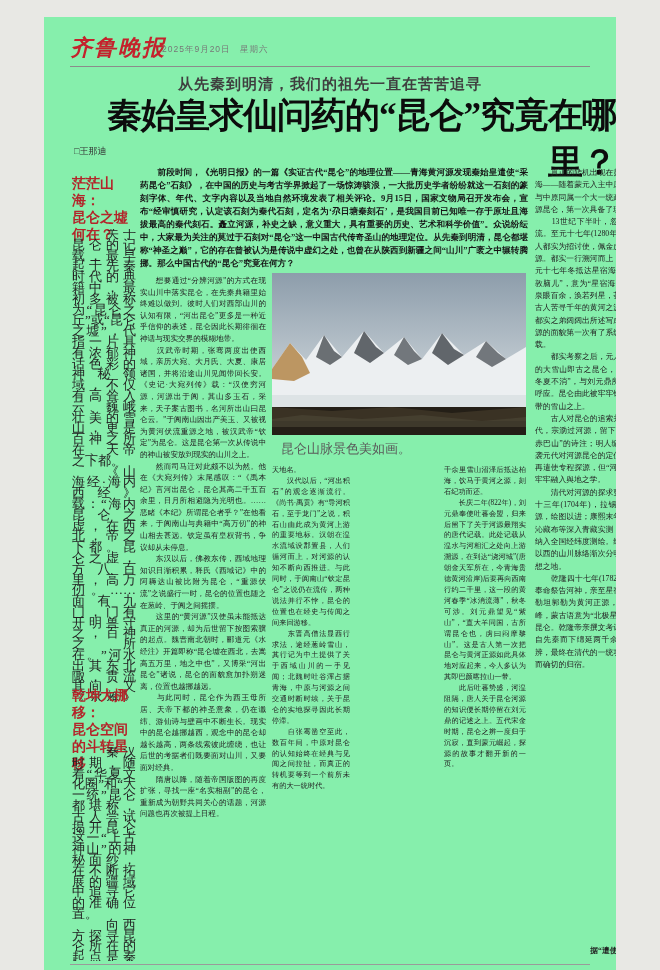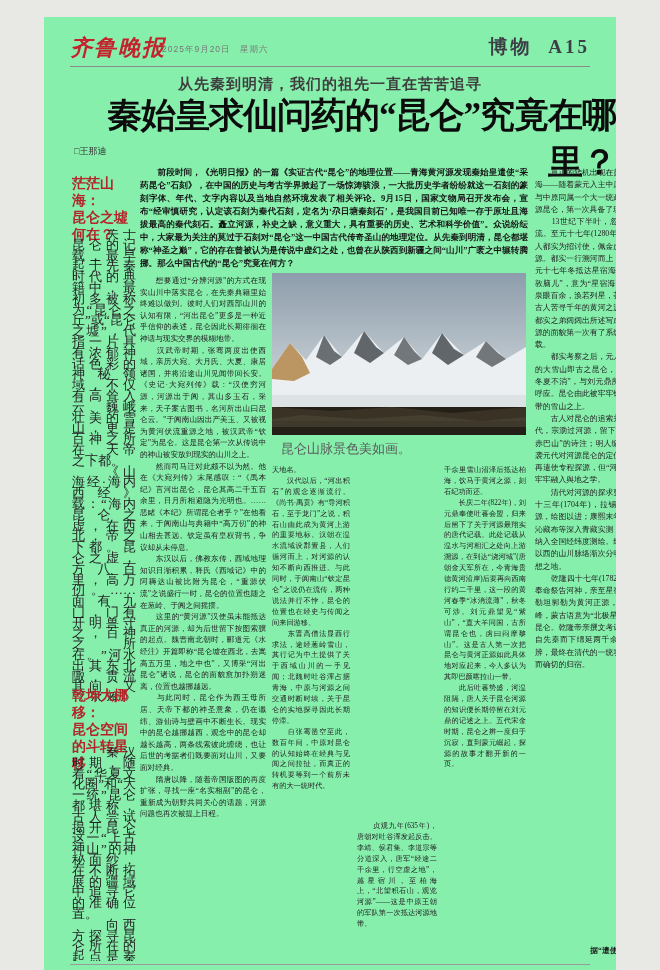--- a/index.html
+++ b/index.html
@@ -38,24 +38,20 @@
   .footer-rule{top:947px;background:#9a9a9a;}
   .credits{left:118px;top:952px;font-size:8px;color:#333;font-family:"Liberation Sans",sans-serif;}
 </style>
 </head>
 <body>
 
 <div class="page">
 
   <div class="abs logo">齐鲁晚报</div>
   <div class="abs dateline">2025年9月20日　星期六</div>
-  <div class="abs section">
-    <span>博物</span>
-    <span style="margin-left:8px;">A15</span>
-  </div>
   <div class="rule" style="top:49px;"></div>
 
   <div class="abs kicker">从先秦到明清，我们的祖先一直在苦苦追寻</div>
   <div class="abs headline">秦始皇求仙问药的“昆仑”究竟在哪里？</div>
   <div class="abs byline">□王那迪</div>
 
   <div class="abs sb-h pre" style="top:158px;">茫茫山海：
 昆仑之墟何在？</div>
   <div class="abs sb-b just pre" style="top:212px;height:472px;">　　关于昆仑的记载，最早起于先秦时代的典籍中，最初多被称为“昆仑之丘”或“昆仑之墟”，代指一片具有浓郁神话色彩的神秘领域，不仅有高耸入云、巍峨壮美的雪山，更是百神之所在、天帝之下都。
 　　《山海经·海内西经》载：“海内昆仑之虚，在西北，帝之下都。昆仑之虚，方八百里，高万仞。……面有九门，门有开明兽守之，百神之所在。”河水出其东北陬，贯流其间。又《尔雅》云：“河出昆仑虚，色白。”所谓“河出昆仑”，自先秦以来便与黄河之源紧密相连，成为古人心目中天下山川的祖脉。
@@ -95,21 +91,20 @@
 　　汉代以后，“河出积石”的观念逐渐流行。《尚书·禹贡》有“导河积石，至于龙门”之说，积石山由此成为黄河上游的重要地标。汉朝在湟水流域设郡置县，人们循河而上，对河源的认知不断向西推进。与此同时，于阗南山“钦定昆仑”之说仍在流传，两种说法并行不悖，昆仑的位置也在经史与传闻之间来回游移。
 　　东晋高僧法显西行求法，途经葱岭雪山，其行记为中土提供了关于西域山川的一手见闻；北魏时吐谷浑占据青海，中原与河源之间交通时断时续，关于昆仑的实地探寻因此长期停滞。
 　　自张骞凿空至此，数百年间，中原对昆仑的认知始终在经典与见闻之间拉扯，而真正的转机要等到一个前所未有的大一统时代。</div>
   <div class="abs c1 just pre">　　想要通过“分辨河源”的方式在现实山川中落实昆仑，在先秦典籍里始终难以做到。彼时人们对西部山川的认知有限，“河出昆仑”更多是一种近乎信仰的表述，昆仑因此长期徘徊在神话与现实交界的模糊地带。
 　　汉武帝时期，张骞两度出使西域，亲历大宛、大月氏、大夏、康居诸国，并将沿途山川见闻带回长安。《史记·大宛列传》载：“汉使穷河源，河源出于阗，其山多玉石，采来，天子案古图书，名河所出山曰昆仑云。”于阗南山因出产美玉、又被视为黄河伏流重源之地，被汉武帝“钦定”为昆仑。这是昆仑第一次从传说中的神山被安放到现实的山川之上。
 　　然而司马迁对此颇不以为然。他在《大宛列传》末尾感叹：“《禹本纪》言河出昆仑，昆仑其高二千五百余里，日月所相避隐为光明也。……恶睹《本纪》所谓昆仑者乎？”在他看来，于阗南山与典籍中“高万仞”的神山相去甚远。钦定虽有皇权背书，争议却从未停息。
 　　东汉以后，佛教东传，西域地理知识日渐积累，释氏《西域记》中的阿耨达山被比附为昆仑，“重源伏流”之说盛行一时，昆仑的位置也随之在葱岭、于阗之间摇摆。
 　　这里的“黄河源”汉使虽未能抵达真正的河源，却为后世留下按图索骥的起点。魏晋南北朝时，郦道元《水经注》开篇即称“昆仑墟在西北，去嵩高五万里，地之中也”，又博采“河出昆仑”诸说，昆仑的面貌愈加扑朔迷离，位置也越挪越远。
 　　与此同时，昆仑作为西王母所居、天帝下都的神圣意象，仍在谶纬、游仙诗与壁画中不断生长。现实中的昆仑越挪越西，观念中的昆仑却越长越高，两条线索彼此缠绕，也让后世的考据者们既要面对山川，又要面对经典。
 　　隋唐以降，随着帝国版图的再度扩张，寻找一座“名实相副”的昆仑，重新成为朝野共同关心的话题，河源问题也再次被提上日程。</div>
-  <div class="abs cb2 just pre">　　贞观九年(635年)，唐朝对吐谷浑发起反击。李靖、侯君集、李道宗等分道深入，唐军“经途二千余里，行空虚之地”，越星宿川，至柏海上，“北望积石山，观览河源”——这是中原王朝的军队第一次抵达河源地带。</div>
   <div class="abs cc just pre">千余里雪山沼泽后抵达柏海，饮马于黄河之源，刻石纪功而还。
 　　长庆二年(822年)，刘元鼎奉使吐蕃会盟，归来后留下了关于河源最翔实的唐代记载。此处记载从湟水与河相汇之处向上游溯源，在到达“浇河城”(唐朝金天军所在，今青海贵德黄河沿岸)后要再向西南行约二千里，这一段的黄河春季“冰消流薄”，秋冬可涉。刘元鼎望见“紫山”，“直大羊同国，古所谓昆仑也，虏曰闷摩黎山”。这是古人第一次把昆仑与黄河正源如此具体地对应起来，今人多认为其即巴颜喀拉山一带。
 　　此后吐蕃势盛，河湟阻隔，唐人关于昆仑河源的知识便长期停留在刘元鼎的记述之上。五代宋金时期，昆仑之辨一度归于沉寂，直到蒙元崛起，探源的故事才翻开新的一页。</div>
   <div class="abs cr just pre">　　真正的转机出现在黄河西南方向的青海——随着蒙元入主中原，青藏高原首次与中原同属一个大一统政权，彻底查清河源昆仑，第一次具备了现实条件。
 　　13世纪下半叶，忽必烈有意溯源穷流。至元十七年(1280年)，元世祖命女真人都实为招讨使，佩金虎符，专程探求河源。都实一行溯河而上，历时四月，于至元十七年冬抵达星宿海——当地人称“火敦脑儿”，意为“星宿海子”。但见平地间泉眼百余，涣若列星，荟萃成流，这便是古人苦寻千年的黄河之源。后来潘昂霄据都实之弟阔阔出所述写成《河源志》，河源的面貌第一次有了系统而翔实的文字记载。
 　　都实考察之后，元人认定星宿海西南的大雪山即古之昆仑，“山腹至顶皆雪，冬夏不消”，与刘元鼎所记闷摩黎山遥相呼应。昆仑由此被牢牢锚定在黄河源头一带的雪山之上。
 　　古人对昆仑的追索并未就此停步。明代，宗泐过河源，留下“河源出自抹必力赤巴山”的诗注；明人编绘舆图，大都沿袭元代对河源昆仑的定位。有明一代虽未再遣使专程探源，但“河出昆仑”的观念已牢牢融入舆地之学。
 　　清代对河源的探求更趋精密。康熙四十三年(1704年)，拉锡、舒兰奉旨探河源，绘图以进；康熙末年，又遣喇嘛楚儿沁藏布等深入青藏实测，河源地区首次被纳入全国经纬度测绘。经此数役，星宿海以西的山川脉络渐次分明，河源不再是悬想之地。
 　　乾隆四十七年(1782年)，侍卫阿弥达奉命祭告河神，亲至星宿海以西，指认阿勒坦郭勒为黄河正源，其上噶达素齐老峰，蒙古语意为“北极星”，被认定为河源昆仑。乾隆帝亲撰文考订古今昆仑之说。自先秦而下绵延两千余年的河源昆仑之辨，最终在清代的一统功业中得到了真实而确切的归宿。</div>
   <div class="abs credit">据“遣使采药昆仑”公众号</div>

